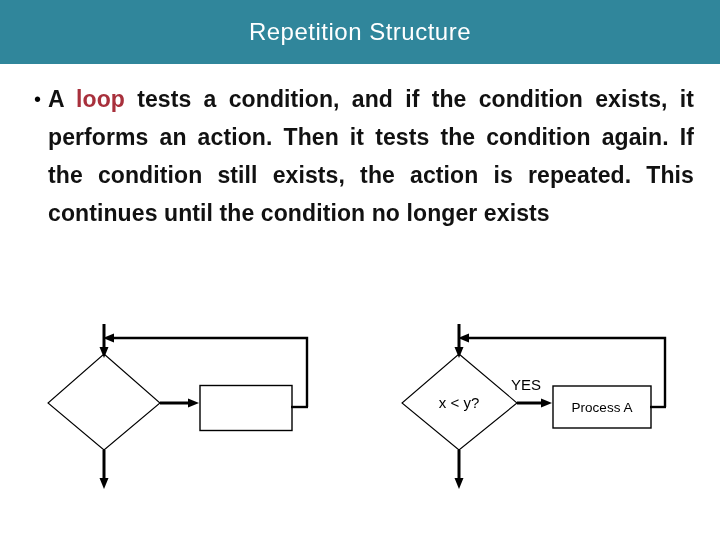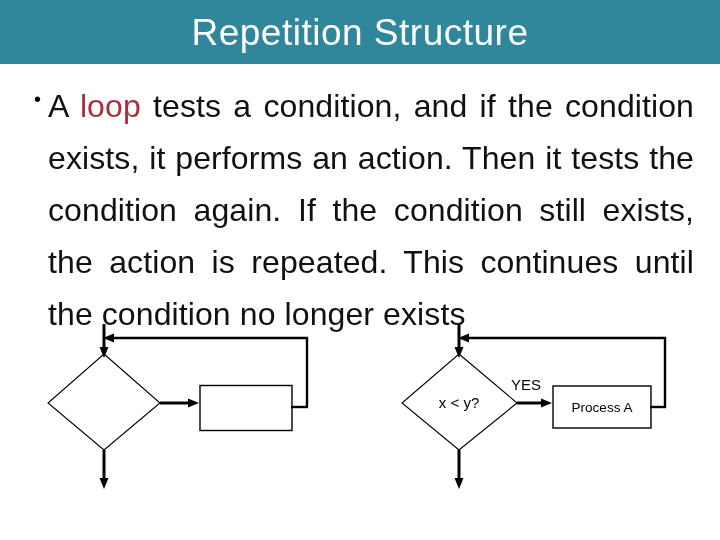--- a/index.html
+++ b/index.html
@@ -23,21 +23,21 @@
     top: 0;
     width: 720px;
     height: 64px;
     background: #30869b;
     display: flex;
     align-items: center;
     justify-content: center;
   }
   #slide-title {
     color: #ffffff;
-    font-size: 37px;
+    font-size: 24px;
     letter-spacing: 0.5px;
     font-weight: 400;
     line-height: 1;
     white-space: nowrap;
   }
 
   
   #body-block {
     position: absolute;
     left: 26px;
@@ -53,26 +53,27 @@
     flex: 0 0 22px;
     font-size: 20px;
     line-height: 38px;
     color: #000000;
     text-align: left;
     padding-left: 8px;
     box-sizing: border-box;
   }
   #bullet-text {
     flex: 1 1 auto;
-    font-size: 32px;
-    line-height: 52px;
+    font-size: 23px;
+    line-height: 38px;
     color: #111111;
     text-align: justify;
     text-align-last: left;
     letter-spacing: 0.1px;
+    font-weight: bold;
   }
   .kw-loop {
     color: #a8303c;
   }
 
   
   #flow-area {
     position: absolute;
     left: 0;
     top: 300px;

